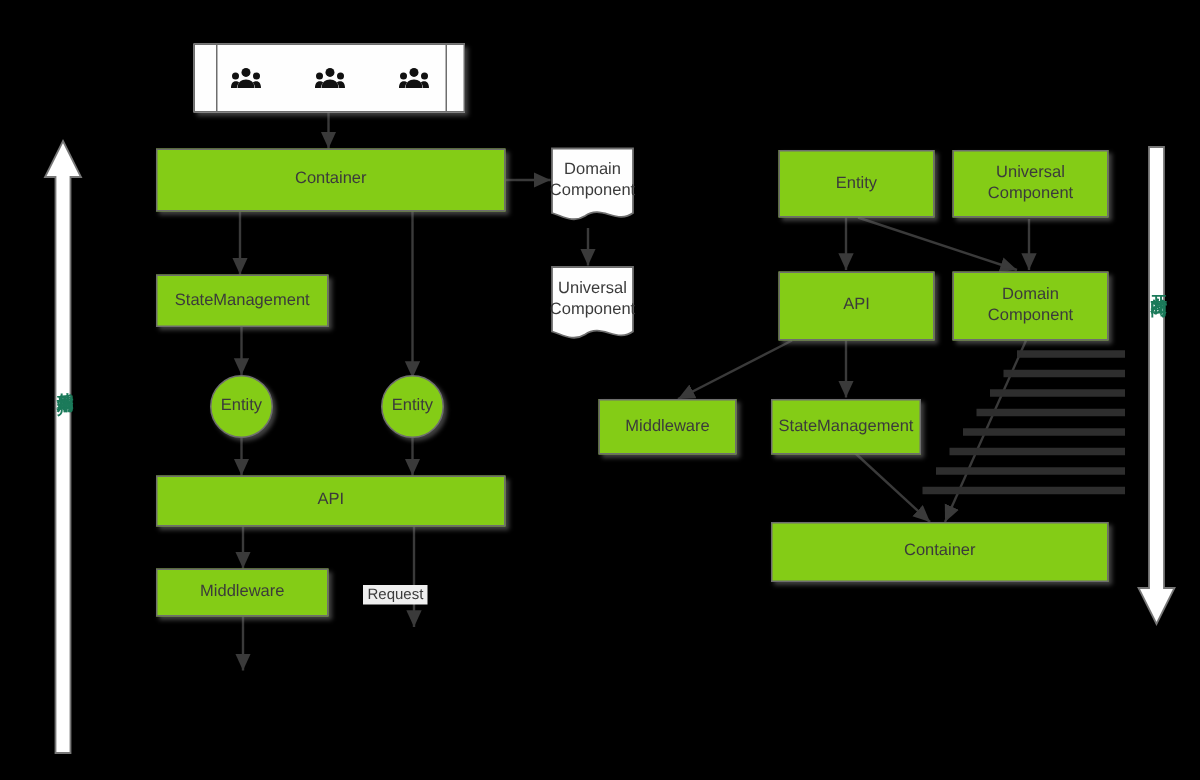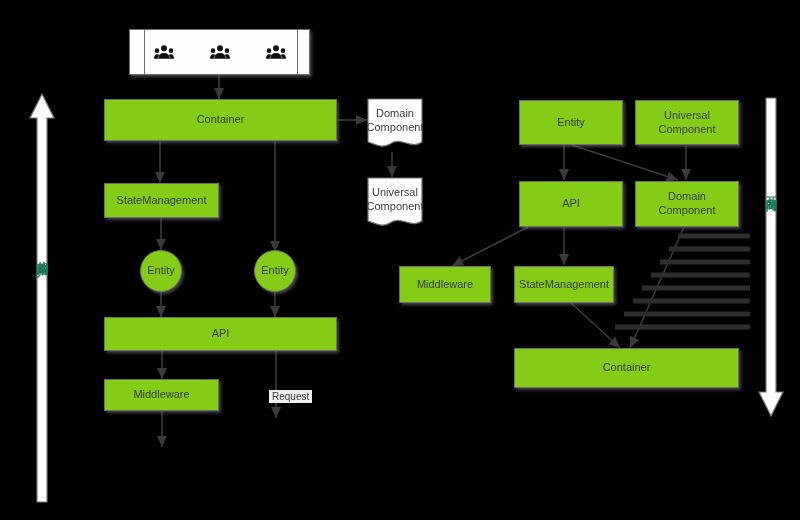--- a/index.html
+++ b/index.html
@@ -171,21 +171,21 @@
   </div>
 
   <div class="node" style="left:104px;top:317px;width:233px;height:34px;">
     <span class="lbl">API</span>
   </div>
 
   <div class="node" style="left:104px;top:379px;width:115px;height:32px;">
     <span class="lbl">Middleware</span>
   </div>
 
-  <div class="edgelbl" style="left:269px;top:390px;">
+  <div class="edgelbl" style="left:242px;top:390px;">
     <span>Request</span>
   </div>
 
 
   <div class="doc" style="left:367px;top:98px;width:56px;height:54px;">
     <svg viewBox="0 0 56 54" preserveAspectRatio="none">
       <path d="M1,1 L55,1 L55,44 C44,52 34,38 23,46 C15,51 8,46 1,44 Z" fill="#fefefe" stroke="#6e6e6e" stroke-width="1.2"></path>
     </svg>
     <span class="lbl">Domain
 Component</span>

